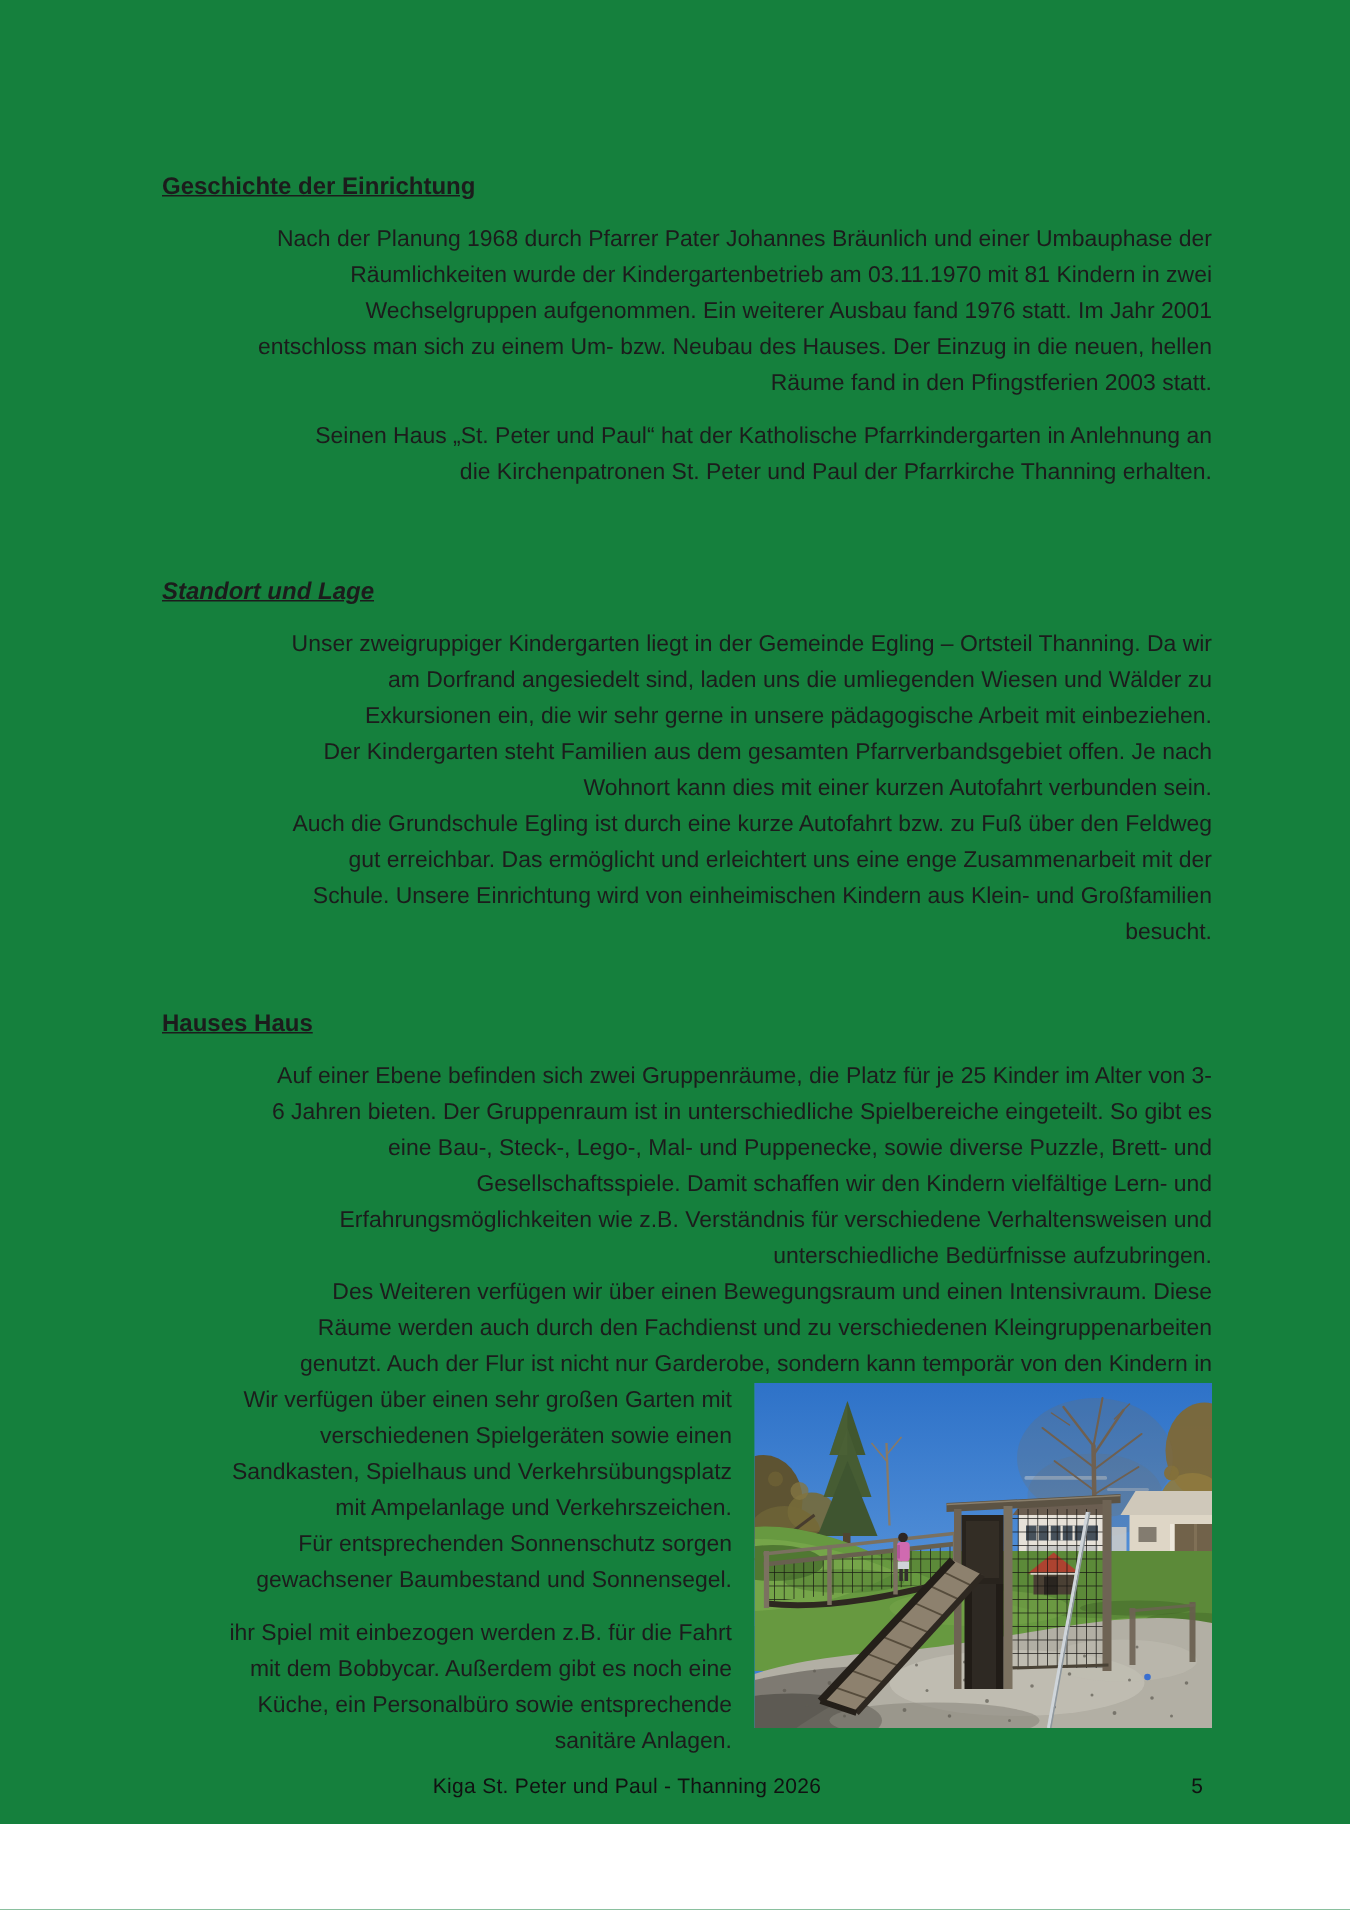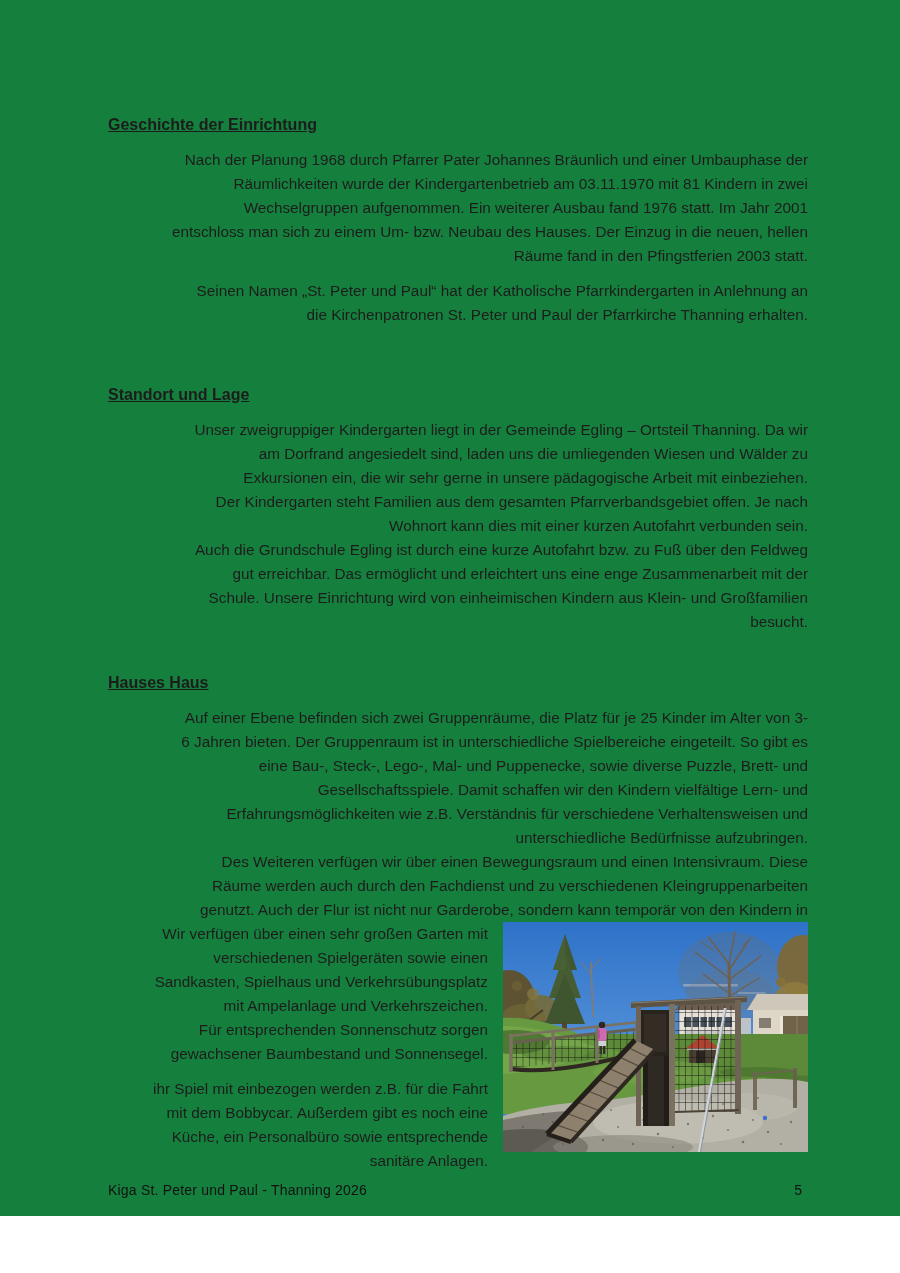--- a/index.html
+++ b/index.html
@@ -13,55 +13,55 @@
   }
   .content{
     position:absolute;left:108px;top:113px;width:700px;
     font-size:15.3px;line-height:24px;
   }
   .section-heading{
     font-size:16px;font-weight:bold;line-height:24px;
     text-decoration:underline;
     margin:0 0 11px 0;
   }
-  .heading-standort{margin-top:56px;}
+  .heading-standort{margin-top:56px;font-style:italic;}
   .heading-unser-haus{margin-top:37px;}
   .para{margin:0 0 11px 0;white-space:pre-line;text-align:right;}
   .para.no-gap{margin-bottom:0;}
   .wrap-row{display:flex;align-items:flex-start;}
   .wrap-text{width:380px;flex:0 0 380px;}
   .photo-frame{
     margin-left:15px;flex:0 0 305px;width:305px;height:230px;
     overflow:hidden;background:#3b80d4;
   }
   .photo-frame svg{display:block;}
   .footer{
     position:absolute;top:1179px;left:108px;width:700px;
     font-size:14px;line-height:22px;color:#111;
   }
   .footer-text{
-    position:absolute;left:0;width:620px;text-align:left;
+    position:absolute;left:0;width:620px;text-align:center;
     letter-spacing:0.2px;
   }
   .page-number{position:absolute;left:654px;width:40px;text-align:right;}
 </style>
 </head>
 <body>
 
 <div class="page">
   <div class="content">
 
     <div>
       <h3 class="section-heading">Geschichte der Einrichtung</h3>
       <p class="para">Nach der Planung 1968 durch Pfarrer Pater Johannes Bräunlich und einer Umbauphase der
 Räumlichkeiten wurde der Kindergartenbetrieb am 03.11.1970 mit 81 Kindern in zwei
 Wechselgruppen aufgenommen. Ein weiterer Ausbau fand 1976 statt. Im Jahr 2001
 entschloss man sich zu einem Um- bzw. Neubau des Hauses. Der Einzug in die neuen, hellen
 Räume fand in den Pfingstferien 2003 statt.</p>
-      <p class="para">Seinen Namen „St. Peter und Paul“ hat der Katholische Pfarrkindergarten in Anlehnung an
+      <p class="para">Seinen Haus „St. Peter und Paul“ hat der Katholische Pfarrkindergarten in Anlehnung an
 die Kirchenpatronen St. Peter und Paul der Pfarrkirche Thanning erhalten.</p>
     </div>
 
     <div>
       <h3 class="section-heading heading-standort">Standort und Lage</h3>
       <p class="para">Unser zweigruppiger Kindergarten liegt in der Gemeinde Egling – Ortsteil Thanning. Da wir
 am Dorfrand angesiedelt sind, laden uns die umliegenden Wiesen und Wälder zu
 Exkursionen ein, die wir sehr gerne in unsere pädagogische Arbeit mit einbeziehen.
 Der Kindergarten steht Familien aus dem gesamten Pfarrverbandsgebiet offen. Je nach
 Wohnort kann dies mit einer kurzen Autofahrt verbunden sein.

